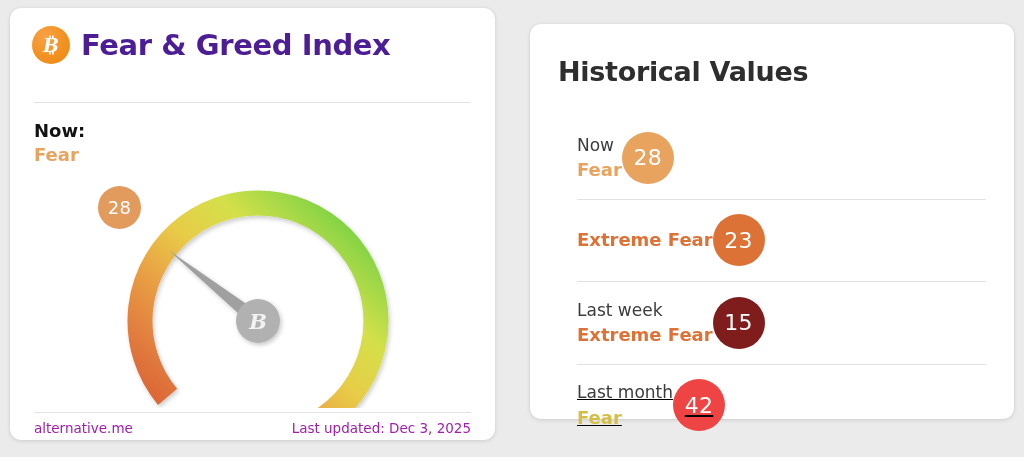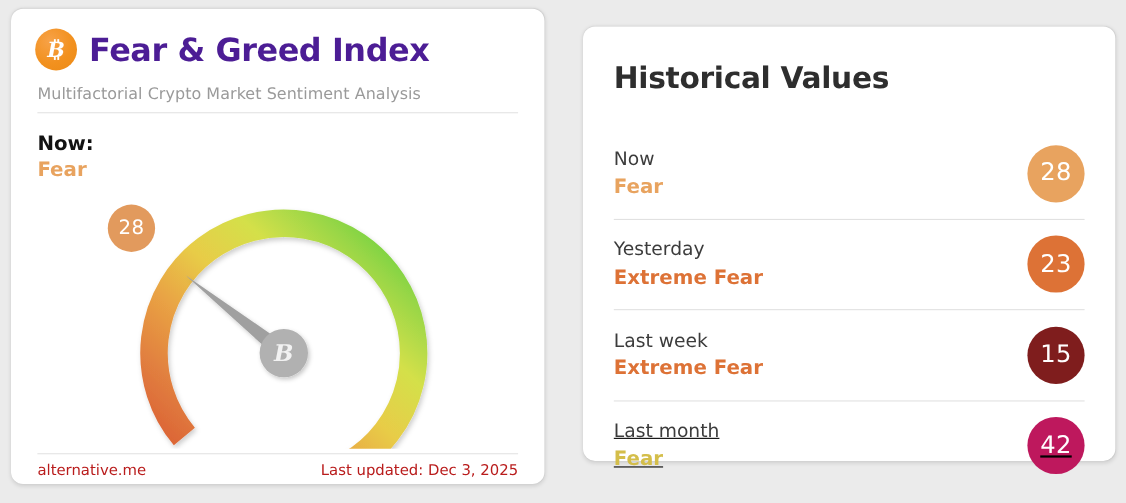--- a/index.html
+++ b/index.html
@@ -142,21 +142,21 @@
   
   .gauge-foot {
     position: absolute;
     left: 24px;
     right: 24px;
     top: 412px;
     display: flex;
     justify-content: space-between;
     align-items: center;
     font-size: 13.5px;
-    color: #b91c1c;
+    color: #a21caf;
   }
 
   
   .history-title {
     position: absolute;
     left: 28px;
     top: 32px;
     font-size: 27px;
     font-weight: 700;
     color: #2e2e2e;
@@ -167,21 +167,22 @@
     left: 28px;
     right: 28px;
     top: 93px;
   }
   .hrow {
     position: relative;
     height: 81.5px;
     border-bottom: 1px solid #e1e1e1;
     display: flex;
     align-items: center;
-    justify-content: space-between;
+    justify-content: flex-start;
+    margin-left: 19px;
   }
   .hrow:last-child { border-bottom: none; text-decoration: underline; }
   .hrow-text { display: flex; flex-direction: column; gap: 4px; }
   .hrow-period {
     font-size: 17px;
     color: #3c3c3c;
     font-weight: 400;
     line-height: 1.2;
   }
   .hrow-class {
@@ -215,21 +216,20 @@
           <text x="12" y="18.5" text-anchor="middle" font-family="DejaVu Serif, serif" font-size="19" font-weight="700" font-style="italic" fill="#ffffff">B</text>
           <rect x="10.0" y="2.6" width="1.7" height="3.4" fill="#ffffff"></rect>
           <rect x="13.1" y="2.6" width="1.7" height="3.4" fill="#ffffff"></rect>
           <rect x="10.0" y="18.1" width="1.7" height="3.4" fill="#ffffff"></rect>
           <rect x="13.1" y="18.1" width="1.7" height="3.4" fill="#ffffff"></rect>
         </svg>
       </span>
       <span class="gauge-title">Fear &amp; Greed Index</span>
     </div>
 
-    <div class="gauge-sub">Multifactorial Crypto Market Sentiment Analysis</div>
 
     <div class="rule" id="head-rule"></div>
 
     <div class="now-label">Now:</div>
     <div class="now-value" style="color: rgb(232, 163, 95);">Fear</div>
 
     <div id="gauge-wrap">
       <svg id="gauge-svg" width="485" height="250" viewBox="0 0 485 250" aria-hidden="true">
         <defs>
           <linearGradient id="arcGrad" x1="0" y1="1" x2="1" y2="0" gradientUnits="objectBoundingBox">
@@ -278,35 +278,34 @@
     <div id="history-list">
         <div class="hrow">
           <div class="hrow-text">
             <div class="hrow-period">Now</div>
             <div class="hrow-class" style="color: rgb(232, 163, 95);">Fear</div>
           </div>
           <div class="hrow-badge" style="background: rgb(232, 163, 95);">28</div>
         </div>
         <div class="hrow">
           <div class="hrow-text">
-            <div class="hrow-period">Yesterday</div>
             <div class="hrow-class" style="color: rgb(221, 114, 54);">Extreme Fear</div>
           </div>
           <div class="hrow-badge" style="background: rgb(221, 114, 54);">23</div>
         </div>
         <div class="hrow">
           <div class="hrow-text">
             <div class="hrow-period">Last week</div>
             <div class="hrow-class" style="color: rgb(221, 114, 54);">Extreme Fear</div>
           </div>
           <div class="hrow-badge" style="background: #7f1d1d;">15</div>
         </div>
         <div class="hrow">
           <div class="hrow-text">
             <div class="hrow-period">Last month</div>
             <div class="hrow-class" style="color: rgb(212, 190, 74);">Fear</div>
           </div>
-          <div class="hrow-badge" style="background: #be185d;">42</div>
+          <div class="hrow-badge" style="background: #ef4444;">42</div>
         </div>
       </div>
   </div>
 
 </div>
 
 </body></html>

